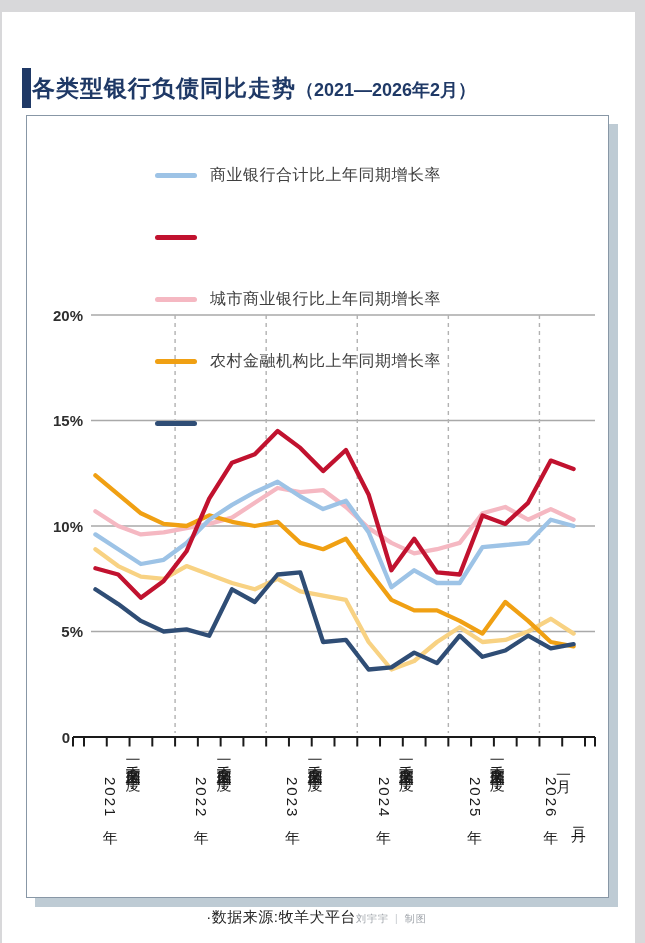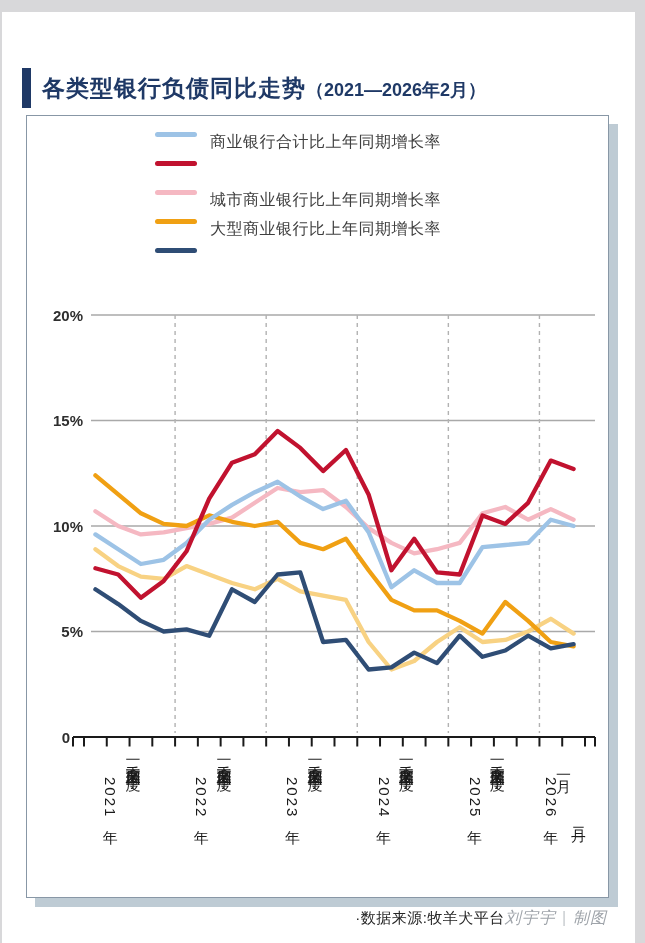--- a/index.html
+++ b/index.html
@@ -9,52 +9,52 @@
     background:#d8d8da;
     font-family:"Liberation Sans","DejaVu Sans",sans-serif;
     overflow:hidden;
   }
   .page{
     position:absolute;left:2px;top:12px;right:10px;bottom:0;
     background:#ffffff;
   }
   .title-block{
     position:absolute;left:20px;top:56px;
-    display:flex;align-items:center;gap:11px;
+    display:flex;align-items:center;gap:1px;
   }
   .title-bar{width:9px;height:40px;background:#1f3966;}
   .title-text{color:#1f3966;font-weight:bold;font-size:23px;letter-spacing:1px;white-space:nowrap;}
   .title-period{color:#1f3966;font-weight:bold;font-size:18px;letter-spacing:0;}
   .card{
     position:absolute;left:24px;top:103px;width:581px;height:781px;
     background:#ffffff;
     border:1px solid #8897a6;
     box-shadow:9px 9px 0 0 #becbd4;
   }
   .legend{
     position:absolute;left:128px;top:16px;
     display:flex;flex-direction:column;gap:8px;
   }
-  .legend-item{display:flex;height:21px;}
+  .legend-item{display:flex;align-items:center;height:21px;margin-top:33px;}
   .legend-swatch{width:42px;height:5px;border-radius:2.5px;margin-right:13px;flex:0 0 auto;}
   .legend-label{font-size:16px;color:#3f3f3f;letter-spacing:0.5px;white-space:nowrap;}
   .plot-svg{position:absolute;left:0;top:0;}
   .xlabels{position:absolute;left:0;top:0;width:100%;height:100%;pointer-events:none;}
   .xlabel{
     position:absolute;width:20px;
     writing-mode:vertical-rl;text-orientation:mixed;
     font-size:15px;color:#1a1a1a;letter-spacing:2px;
     white-space:nowrap;line-height:20px;text-align:left;
   }
   .footer{
     position:absolute;left:24px;top:896px;width:581px;
-    display:flex;justify-content:flex-end;align-items:baseline;
+    display:flex;justify-content:center;align-items:baseline;
   }
   .footer-source{font-size:15px;color:#262626;letter-spacing:0.5px;}
-  .footer-credit{font-size:16px;color:#9fa4aa;letter-spacing:1px;font-style:italic;}
+  .footer-credit{font-size:10px;color:#9fa4aa;letter-spacing:1px;}
   .footer-credit .sep{color:#c5c9cd;margin:0 6px;}
 </style>
 </head>
 <body>
 
 <div class="page">
   <div class="title-block">
     <div class="title-bar"></div>
     <div>
       <span class="title-text">各类型银行负债同比走势</span><span class="title-period">（2021—2026年2月）</span>
@@ -117,21 +117,21 @@
         </div>
         <div class="legend-item">
           <span class="legend-swatch" style="background: rgb(193, 18, 47);"></span>
         </div>
         <div class="legend-item">
           <span class="legend-swatch" style="background: rgb(245, 184, 194);"></span>
           <span class="legend-label">城市商业银行比上年同期增长率</span>
         </div>
         <div class="legend-item">
           <span class="legend-swatch" style="background: rgb(240, 160, 19);"></span>
-          <span class="legend-label">大型商业银行比上年同期增长率</span>
+          <span class="legend-label">农村金融机构比上年同期增长率</span>
         </div>
         <div class="legend-item">
           <span class="legend-swatch" style="background: rgb(47, 77, 117);"></span>
         </div>
       </div>
     <div class="xlabels" id="xlabels">
         <div class="xlabel" style="left: 73.2px; top: 661px;">2021年</div>
         <div class="xlabel" style="left: 96px; top: 636px;">一季度至四季度</div>
         <div class="xlabel" style="left: 164.3px; top: 661px;">2022年</div>
         <div class="xlabel" style="left: 187px; top: 636px;">一季度至四季度</div>

